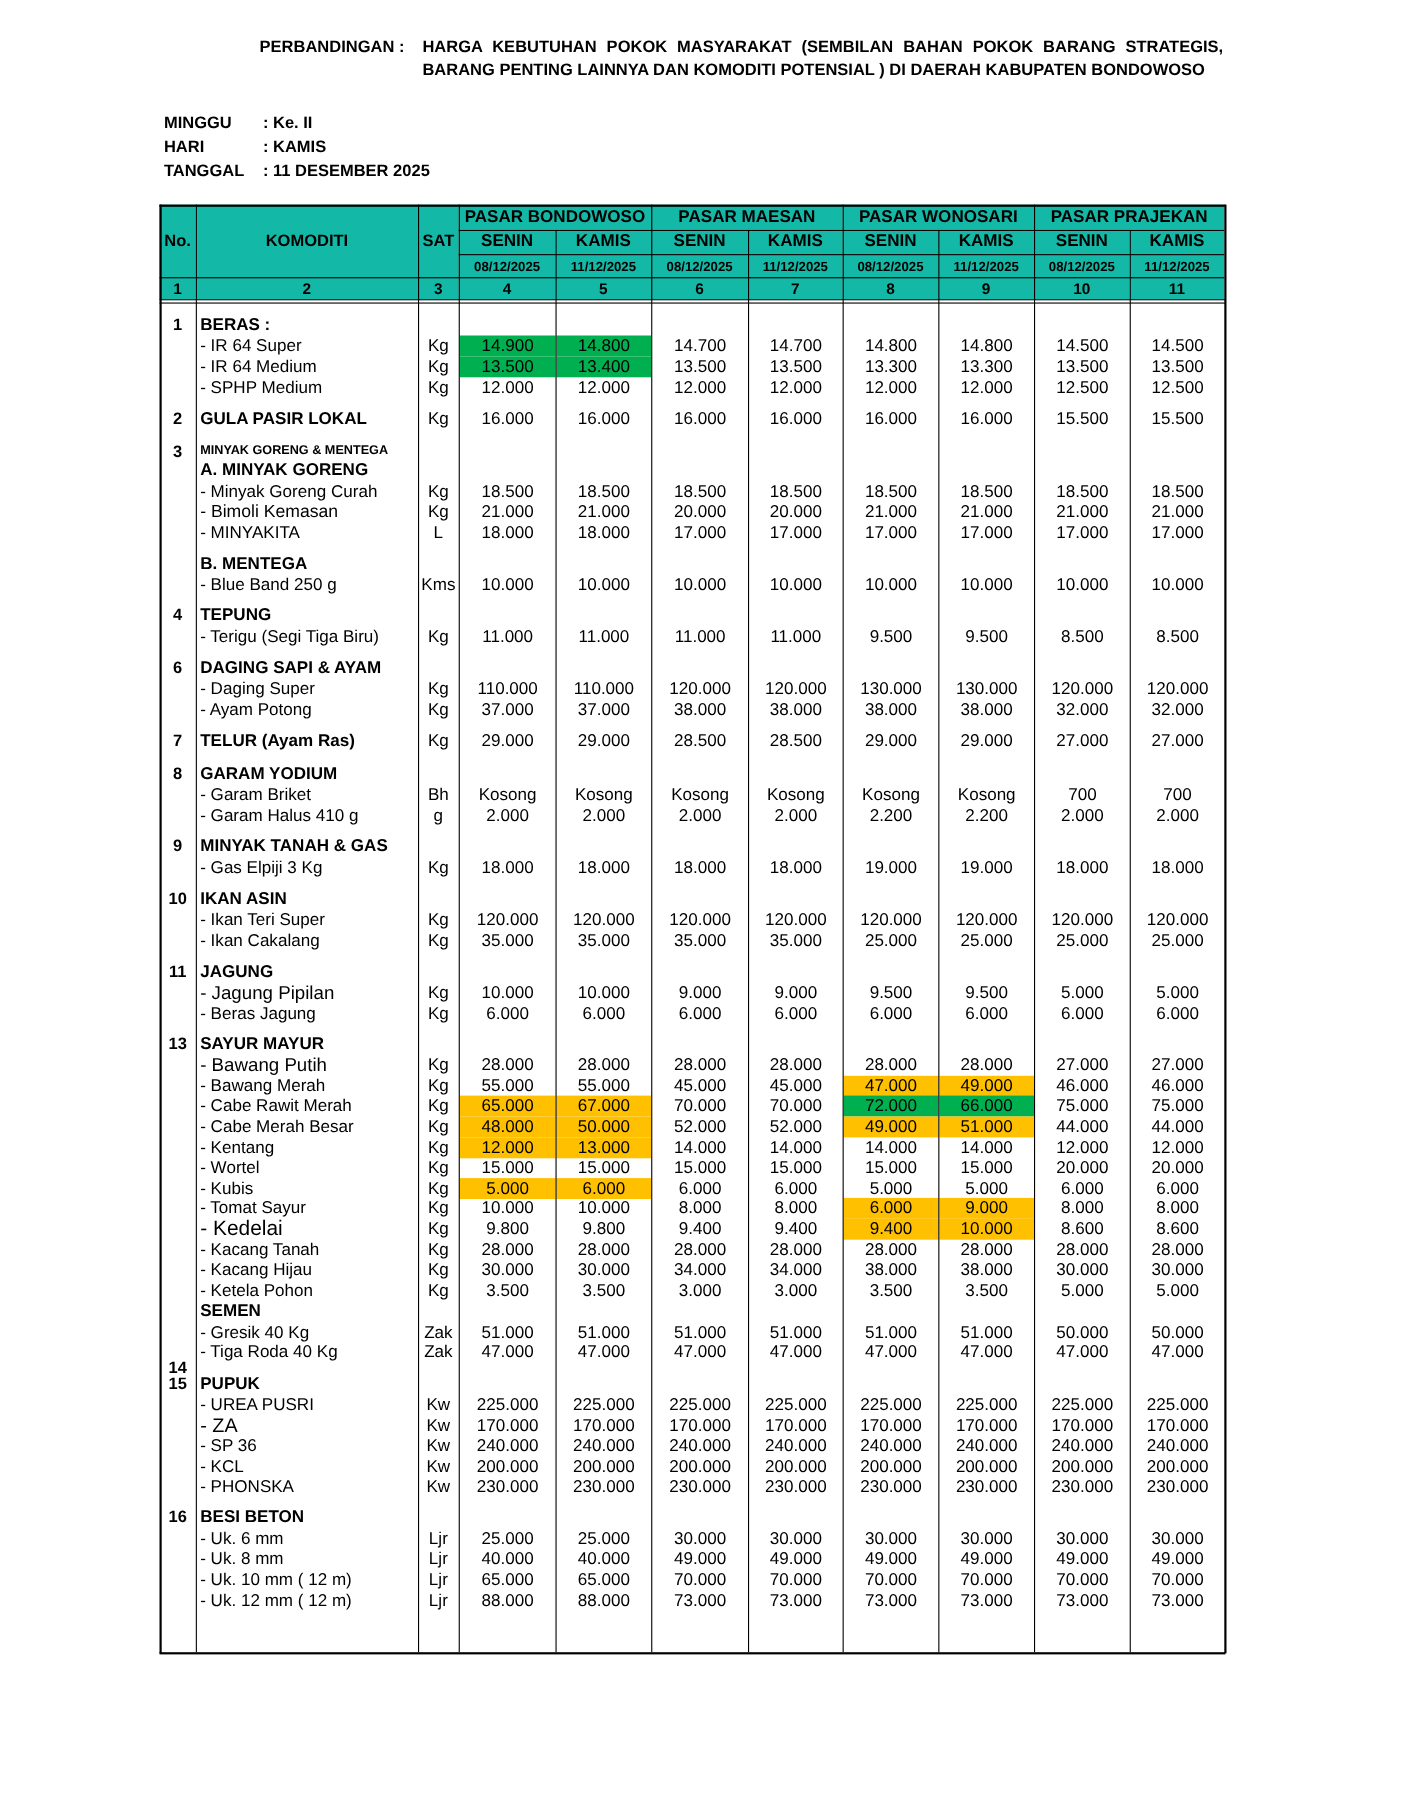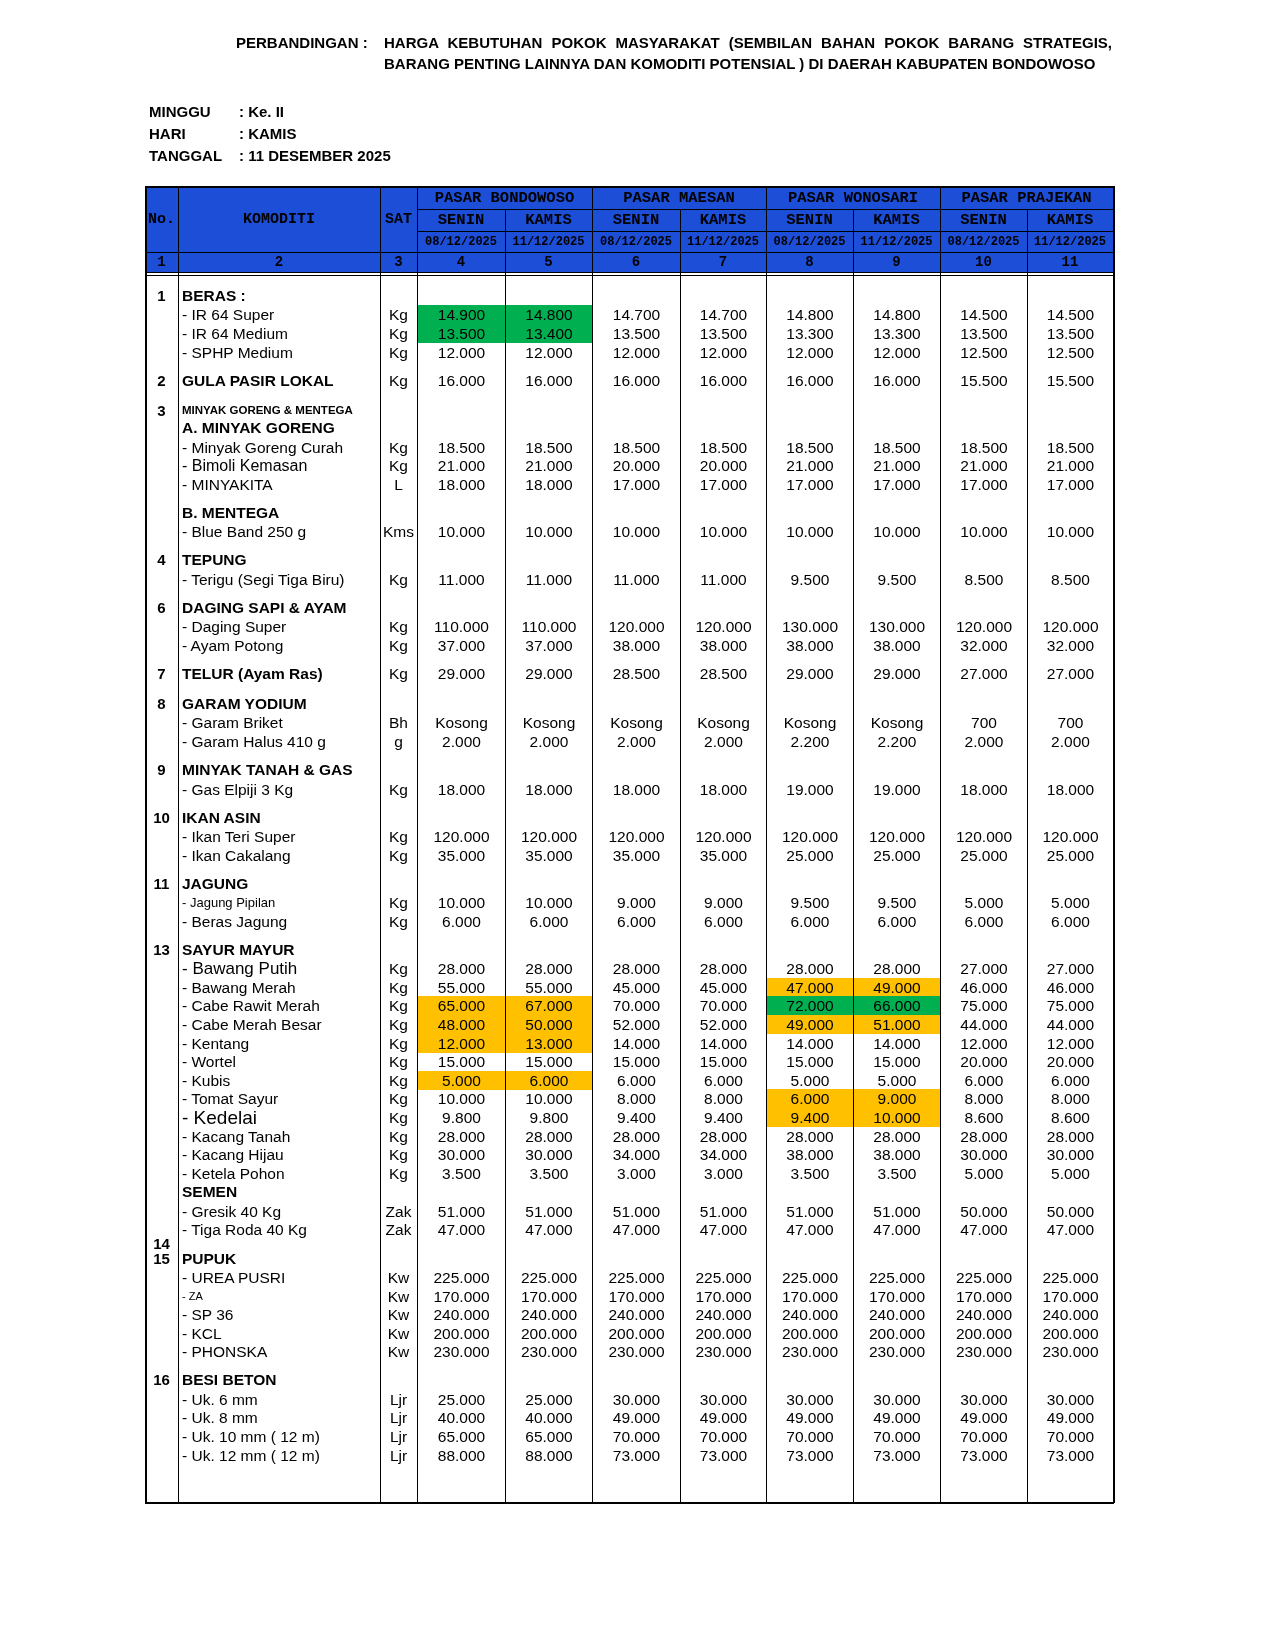--- a/index.html
+++ b/index.html
@@ -4,21 +4,21 @@
 <style>
   html, body { margin: 0; padding: 0; background: #ffffff; }
   body { width: 1275px; height: 1650px; position: relative; font-family: "Liberation Sans", sans-serif; color: #000; overflow: hidden; }
   .hdr { position: absolute; font-weight: bold; font-size: 15px; line-height: 21px; }
   #title-label { left: 236px; top: 32px; }
   #title-text { left: 384px; top: 32px; width: 728px; text-align: justify; text-align-last: left; }
   .meta { position: absolute; left: 149px; font-weight: bold; font-size: 15px; }
   .meta .k { display: inline-block; width: 90px; }
   #grid { position: absolute; left: 0; top: 0; }
   .line { position: absolute; background: #000; }
-  .hcell { position: absolute; display: flex; align-items: center; justify-content: center; font-weight: bold; background: #1d4ed8; box-sizing: border-box; white-space: nowrap; font-family: Liberation Mono, monospace; }
+  .hcell { position: absolute; display: flex; align-items: center; justify-content: center; font-weight: bold; background: #14b8a6; box-sizing: border-box; white-space: nowrap; }
   .cell { position: absolute; font-size: 15.5px; line-height: 19px; height: 19px; white-space: nowrap; }
   .num { text-align: center; }
   .cat { font-weight: bold; }
   .sub { }
   .hl-green { background: #00b050; }
   .hl-yellow { background: #ffc000; }
 </style>
 </head>
 <body>
 
@@ -247,21 +247,21 @@
     <div class="cell num" style="left: 418px; top: 845.6px; width: 87px;">35.000</div>
     <div class="cell num" style="left: 506px; top: 845.6px; width: 86px;">35.000</div>
     <div class="cell num" style="left: 593px; top: 845.6px; width: 87px;">35.000</div>
     <div class="cell num" style="left: 681px; top: 845.6px; width: 85px;">35.000</div>
     <div class="cell num" style="left: 767px; top: 845.6px; width: 86px;">25.000</div>
     <div class="cell num" style="left: 854px; top: 845.6px; width: 86px;">25.000</div>
     <div class="cell num" style="left: 941px; top: 845.6px; width: 86px;">25.000</div>
     <div class="cell num" style="left: 1028px; top: 845.6px; width: 85px;">25.000</div>
     <div class="cell num cat" style="left: 145px; top: 873.7px; width: 33px; font-size: 15px;">11</div>
     <div class="cell cat" style="left: 182px; top: 873.7px; font-size: 15.5px;">JAGUNG</div>
-    <div class="cell sub" style="left: 182px; top: 893.1px; font-size: 13px;">- Jagung Pipilan</div>
+    <div class="cell sub" style="left: 182px; top: 893.1px; font-size: 17px;">- Jagung Pipilan</div>
     <div class="cell num" style="left: 380px; top: 893.1px; width: 37px;">Kg</div>
     <div class="cell num" style="left: 418px; top: 893.1px; width: 87px;">10.000</div>
     <div class="cell num" style="left: 506px; top: 893.1px; width: 86px;">10.000</div>
     <div class="cell num" style="left: 593px; top: 893.1px; width: 87px;">9.000</div>
     <div class="cell num" style="left: 681px; top: 893.1px; width: 85px;">9.000</div>
     <div class="cell num" style="left: 767px; top: 893.1px; width: 86px;">9.500</div>
     <div class="cell num" style="left: 854px; top: 893.1px; width: 86px;">9.500</div>
     <div class="cell num" style="left: 941px; top: 893.1px; width: 86px;">5.000</div>
     <div class="cell num" style="left: 1028px; top: 893.1px; width: 85px;">5.000</div>
     <div class="cell sub" style="left: 182px; top: 911.7px; font-size: 15.5px;">- Beras Jagung</div>
@@ -423,21 +423,21 @@
     <div class="cell sub" style="left: 182px; top: 1267.9px; font-size: 15.5px;">- UREA PUSRI</div>
     <div class="cell num" style="left: 380px; top: 1267.9px; width: 37px;">Kw</div>
     <div class="cell num" style="left: 418px; top: 1267.9px; width: 87px;">225.000</div>
     <div class="cell num" style="left: 506px; top: 1267.9px; width: 86px;">225.000</div>
     <div class="cell num" style="left: 593px; top: 1267.9px; width: 87px;">225.000</div>
     <div class="cell num" style="left: 681px; top: 1267.9px; width: 85px;">225.000</div>
     <div class="cell num" style="left: 767px; top: 1267.9px; width: 86px;">225.000</div>
     <div class="cell num" style="left: 854px; top: 1267.9px; width: 86px;">225.000</div>
     <div class="cell num" style="left: 941px; top: 1267.9px; width: 86px;">225.000</div>
     <div class="cell num" style="left: 1028px; top: 1267.9px; width: 85px;">225.000</div>
-    <div class="cell sub" style="left: 182px; top: 1286.5px; font-size: 11px;">- ZA</div>
+    <div class="cell sub" style="left: 182px; top: 1286.5px; font-size: 18px;">- ZA</div>
     <div class="cell num" style="left: 380px; top: 1286.5px; width: 37px;">Kw</div>
     <div class="cell num" style="left: 418px; top: 1286.5px; width: 87px;">170.000</div>
     <div class="cell num" style="left: 506px; top: 1286.5px; width: 86px;">170.000</div>
     <div class="cell num" style="left: 593px; top: 1286.5px; width: 87px;">170.000</div>
     <div class="cell num" style="left: 681px; top: 1286.5px; width: 85px;">170.000</div>
     <div class="cell num" style="left: 767px; top: 1286.5px; width: 86px;">170.000</div>
     <div class="cell num" style="left: 854px; top: 1286.5px; width: 86px;">170.000</div>
     <div class="cell num" style="left: 941px; top: 1286.5px; width: 86px;">170.000</div>
     <div class="cell num" style="left: 1028px; top: 1286.5px; width: 85px;">170.000</div>
     <div class="cell sub" style="left: 182px; top: 1305.1px; font-size: 15.5px;">- SP 36</div>

